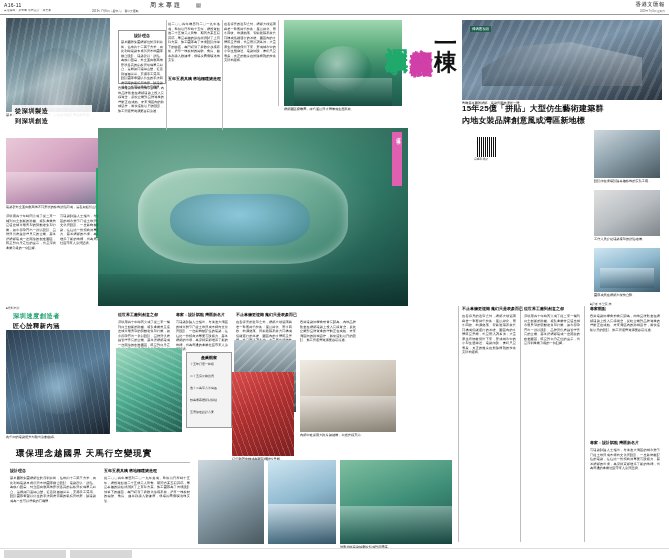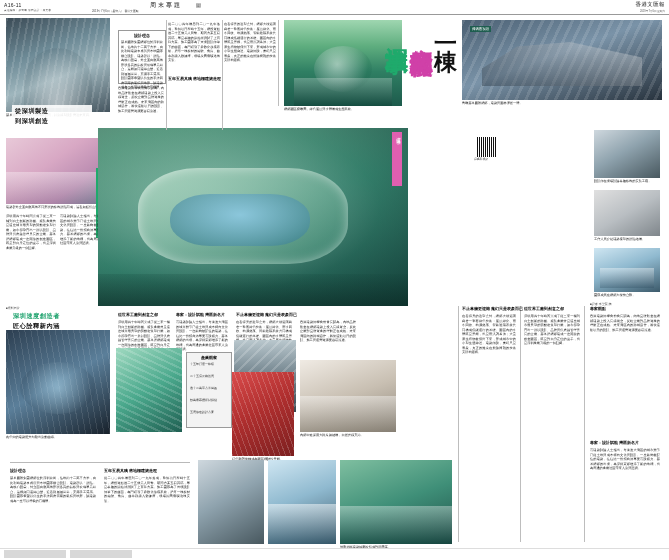--- a/index.html
+++ b/index.html
@@ -150,20 +150,24 @@
   <div class="photo p5" style="left:462px;top:20px;width:200px;height:80px;">
     <div class="abs" style="left:0;top:0;width:200px;height:80px;
          background:repeating-linear-gradient(115deg,rgba(255,255,255,.12) 0 3px,transparent 3px 9px);"></div>
     <div class="abs" style="left:20px;top:22px;width:160px;height:44px;
          background:linear-gradient(200deg,rgba(255,255,255,.35),rgba(20,30,40,.35));
          clip-path:polygon(0 60%,22% 10%,55% 0,100% 35%,100% 100%,0 100%);"></div>
   </div>
   <div class="badge" style="left:470px;top:26px;">掃碼看視頻</div>
   <div class="cap" style="left:462px;top:101px;width:200px;">鳥瞰赫基國際總部，建築與園林渾然一體。</div>
 
+  <div id="rtitle">
+    <div>15年25億「拼貼」大型仿生藝術建築群</div>
+    <div>內地女裝品牌創意風或灣區新地標</div>
+  </div>
 
   <div class="qr" style="left:476px;top:136px;width:20px;height:20px;"></div>
   <div class="abs" style="left:474px;top:157px;font-size:2.8px;color:#333;">掃碼看視頻</div>
 
   <div class="photo p6" style="left:594px;top:130px;width:66px;height:48px;"></div>
   <div class="cap" style="left:594px;top:179px;width:66px;">設計師在現場討論幕牆板塊的安裝工藝。</div>
 
   <div class="photo p7" style="left:594px;top:190px;width:66px;height:46px;"></div>
   <div class="cap" style="left:594px;top:237px;width:66px;">工作人員介紹建築模型的拼貼結構。</div>
 
@@ -234,20 +238,21 @@
          background:repeating-linear-gradient(70deg,rgba(255,255,255,.18) 0 1px,transparent 1px 5px);"></div>
   </div>
   <div class="cap" style="left:232px;top:457px;width:62px;">紅色雕塑樓梯成為園區標誌性景觀。</div>
 
   <div class="photo p11" style="left:300px;top:360px;width:96px;height:72px;">
     <div class="abs" style="left:0;top:36px;width:96px;height:36px;
          background:linear-gradient(180deg,rgba(255,255,255,.4),rgba(120,115,105,.35));"></div>
   </div>
   <div class="cap" style="left:300px;top:433px;width:96px;">內部中庭採用大跨度鋼結構，自然光線充沛。</div>
 
+  <div class="banner" style="left:16px;top:448px;">環保理念越國界  天馬行空變現實</div>
   <div class="hline" style="left:10px;top:462px;width:180px;height:.5px;"></div>
 
   <div class="abs" style="left:10px;top:468px;font-size:4px;font-weight:bold;color:#111;">設計理念</div>
   <div class="col-text" style="left:10px;top:476px;width:86px;height:68px;">赫基國際集團總部位於深圳龍崗，佔地約十二萬平方米，由比利時建築事務所與本地團隊聯合設計。建築群以「拼貼」為核心語彙，外立面由數萬塊形狀各異的鋁板與玻璃單元組合，遠觀如同連綿山巒，近看則層層疊疊，充滿手工質感。設計團隊希望以仿生的手法回應嶺南的氣候與地形，讓建築成為一座可以呼吸的有機體。</div>
 
   <div class="abs" style="left:104px;top:468px;font-size:4px;font-weight:bold;color:#111;">五年五易其稿  將地標建築進程</div>
   <div class="col-text" style="left:104px;top:476px;width:86px;height:68px;">從二〇〇四年構思到二〇一九年落成，整個項目歷時十五年，總投資超過二十五億元人民幣。期間方案五易其稿，單是幕牆的節點就測試了上百種方案。施工團隊為了實現設計師筆下的曲面，專門研發了參數化放樣系統，把每一塊板材的編號、角度、曲率都錄入數據庫，現場按圖索驥逐塊安裝。</div>
 
   <div class="photo p6" style="left:198px;top:460px;width:66px;height:84px;"></div>
   <div class="photo p10" style="left:268px;top:460px;width:68px;height:84px;">

